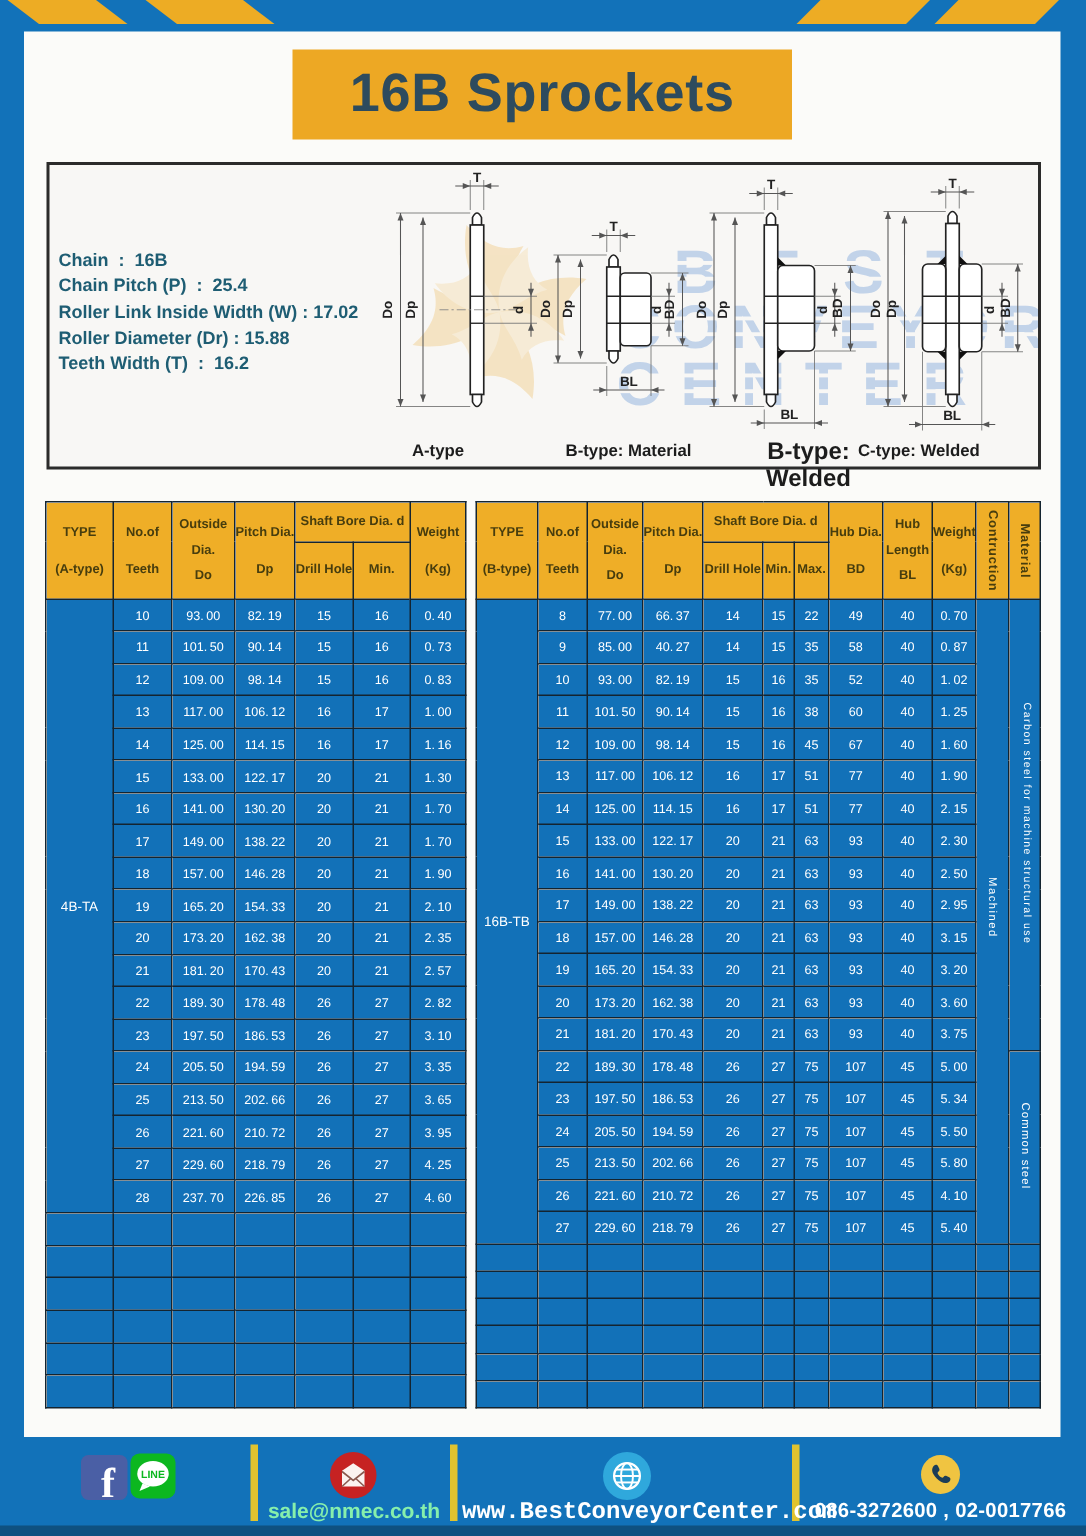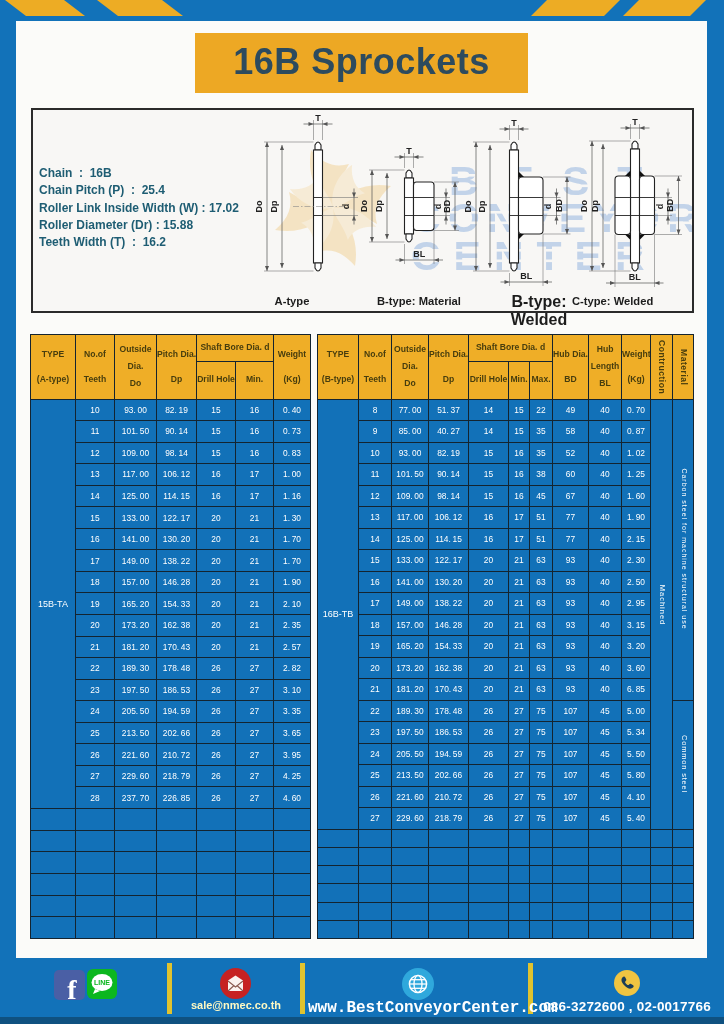--- a/index.html
+++ b/index.html
@@ -273,21 +273,21 @@
           <th class="hd h3l" rowspan="2">Outside<br>Dia.<br>Do</th>
           <th class="hd h2l" rowspan="2">Pitch Dia.<br>Dp</th>
           <th class="hd" colspan="2">Shaft Bore Dia. d</th>
           <th class="hd h2l" rowspan="2">Weight<br>(Kg)</th>
         </tr>
 <tr style="height:38.0px">
           <th class="hd">Drill Hole</th>
           <th class="hd">Min.</th>
         </tr>
 <tr style="height:21.55px">
-          <td class="dc" rowspan="19" style="font-size:9px;">15B-TA</td>
+          <td class="dc" rowspan="19" style="font-size:9px;">4B-TA</td>
           <td class="dc">10</td>
           <td class="dc">93. 00</td>
           <td class="dc">82. 19</td>
           <td class="dc">15</td>
           <td class="dc">16</td>
           <td class="dc">0. 40</td>
         </tr>
 <tr style="height:21.55px">
           <td class="dc">11</td>
           <td class="dc">101. 50</td>
@@ -525,21 +525,21 @@
         </tr>
 <tr style="height:38.0px">
           <th class="hd">Drill Hole</th>
           <th class="hd">Min.</th>
           <th class="hd">Max.</th>
         </tr>
 <tr style="height:21.5px">
           <td class="dc" rowspan="20" style="font-size:9px;">16B-TB</td>
           <td class="dc">8</td>
           <td class="dc">77. 00</td>
-          <td class="dc">51. 37</td>
+          <td class="dc">66. 37</td>
           <td class="dc">14</td>
           <td class="dc">15</td>
           <td class="dc">22</td>
           <td class="dc">49</td>
           <td class="dc">40</td>
           <td class="dc">0. 70</td>
           <td class="dc" rowspan="20"></td>
           <td class="dc" rowspan="14"></td>
         </tr>
 <tr style="height:21.5px">
@@ -676,21 +676,21 @@
         </tr>
 <tr style="height:21.5px">
           <td class="dc">21</td>
           <td class="dc">181. 20</td>
           <td class="dc">170. 43</td>
           <td class="dc">20</td>
           <td class="dc">21</td>
           <td class="dc">63</td>
           <td class="dc">93</td>
           <td class="dc">40</td>
-          <td class="dc">6. 85</td>
+          <td class="dc">3. 75</td>
         </tr>
 <tr style="height:21.5px">
           <td class="dc">22</td>
           <td class="dc">189. 30</td>
           <td class="dc">178. 48</td>
           <td class="dc">26</td>
           <td class="dc">27</td>
           <td class="dc">75</td>
           <td class="dc">107</td>
           <td class="dc">45</td>
@@ -883,17 +883,17 @@
     </svg></div>
 
 <div class="abs" style="left:167px;top:963px;width:4.5px;height:51px;background:#E0C32F;"></div>
 
 <div class="abs" style="left:300px;top:963px;width:4.5px;height:51px;background:#E0C32F;"></div>
 
 <div class="abs" style="left:528px;top:963px;width:4.5px;height:51px;background:#E0C32F;"></div>
 
 <div class="abs" style="left:6px;top:999px;width:158px;text-align:center;color:#fff;font-weight:bold;font-size:13.5px;margin-top:29px;">@BestConveyorCenter</div>
 
-<div class="abs" style="left:175px;top:999px;width:122px;text-align:center;color:#fef9c3;font-weight:bold;font-size:11px;">sale@nmec.co.th</div>
+<div class="abs" style="left:175px;top:999px;width:122px;text-align:center;color:#86efac;font-weight:bold;font-size:14px;">sale@nmec.co.th</div>
 
 <div class="abs" style="left:308px;top:999px;width:216px;text-align:right;color:#fff;font-weight:bold;font-size:16px;font-family:Liberation Mono, monospace;">www.BestConveyorCenter.com</div>
 
 <div class="abs" style="left:537px;top:999px;width:180px;text-align:center;color:#fff;font-weight:bold;font-size:13.5px;letter-spacing:0.2px;">086-3272600 , 02-0017766</div>
 
 </body></html>

